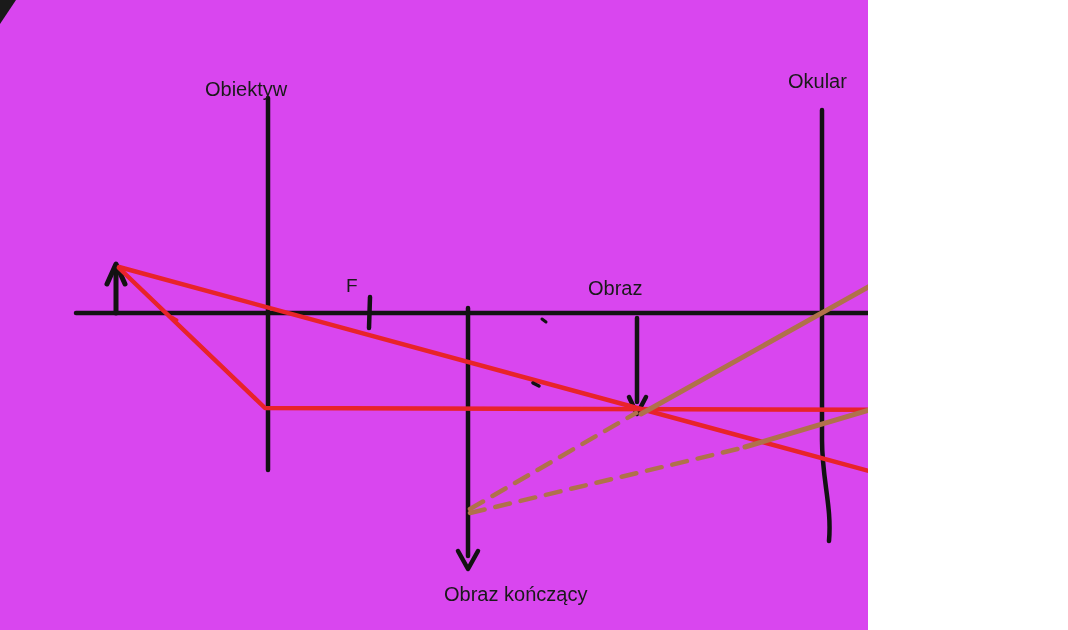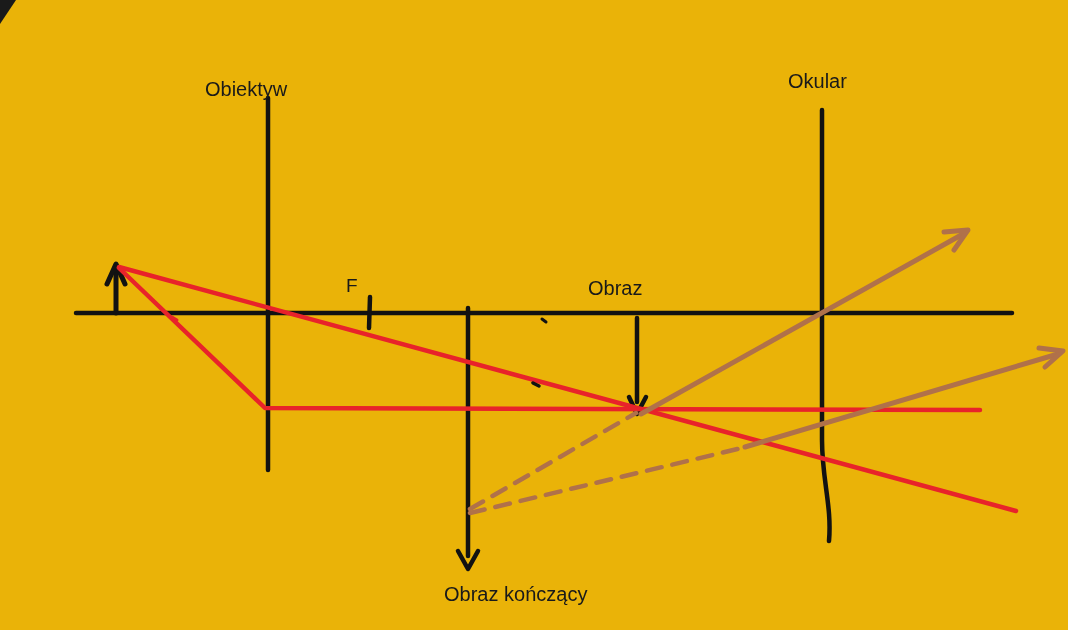--- a/index.html
+++ b/index.html
@@ -2,23 +2,23 @@
 <html><head>
 <meta charset="utf-8">
 <style>
   html, body {
     margin: 0;
     padding: 0;
     background: #ffffff;
   }
   .stage {
     position: relative;
-    width: 1068px;
+    width: 868px;
     height: 630px;
-    background: #eab308;
+    background: #d946ef;
     overflow: hidden;
     font-family: "Liberation Sans", sans-serif;
   }
   svg {
     display: block;
     width: 1068px;
     height: 630px;
   }
   text {
     font-family: "Liberation Sans", sans-serif;

